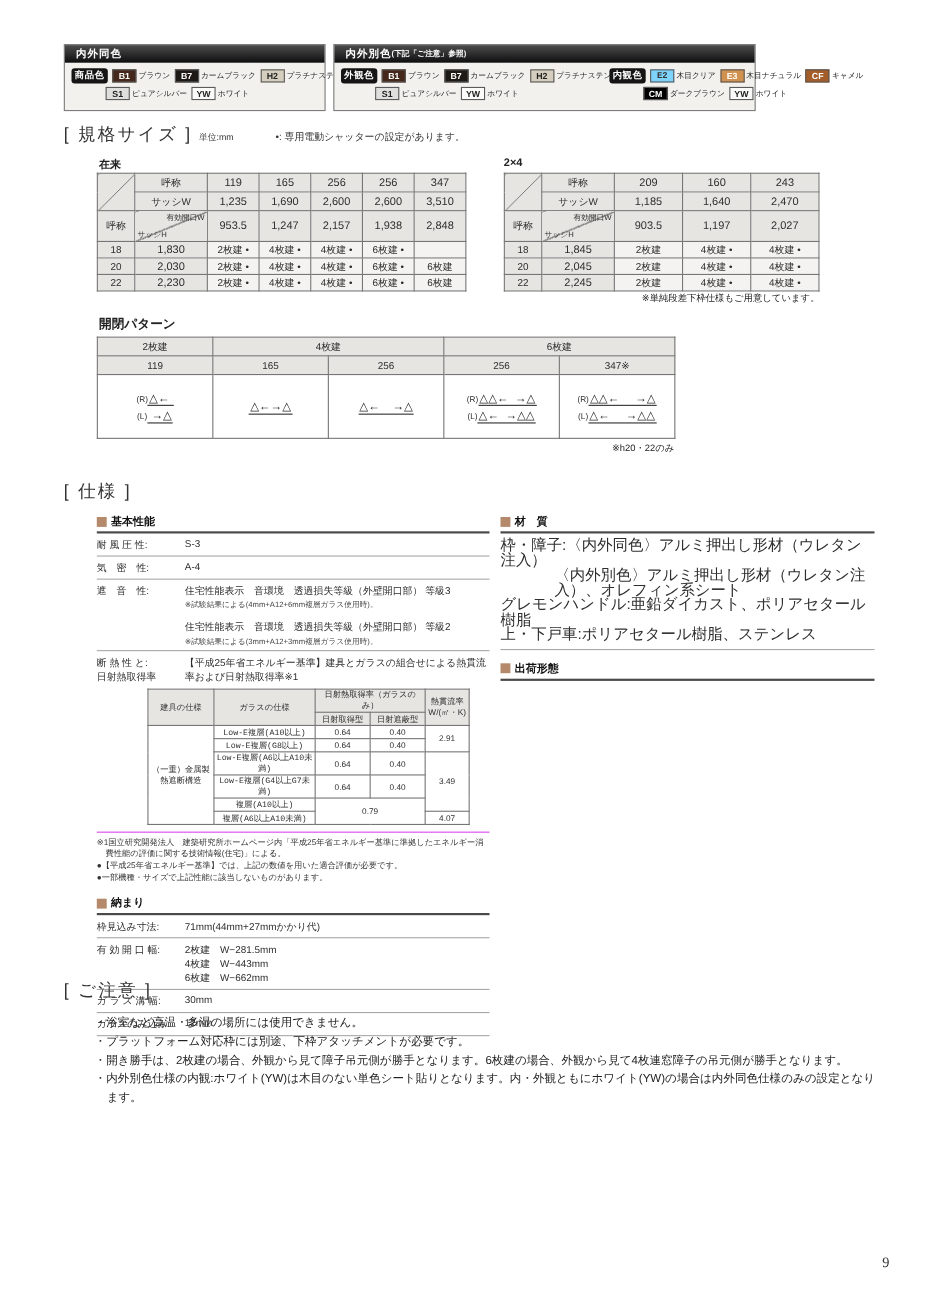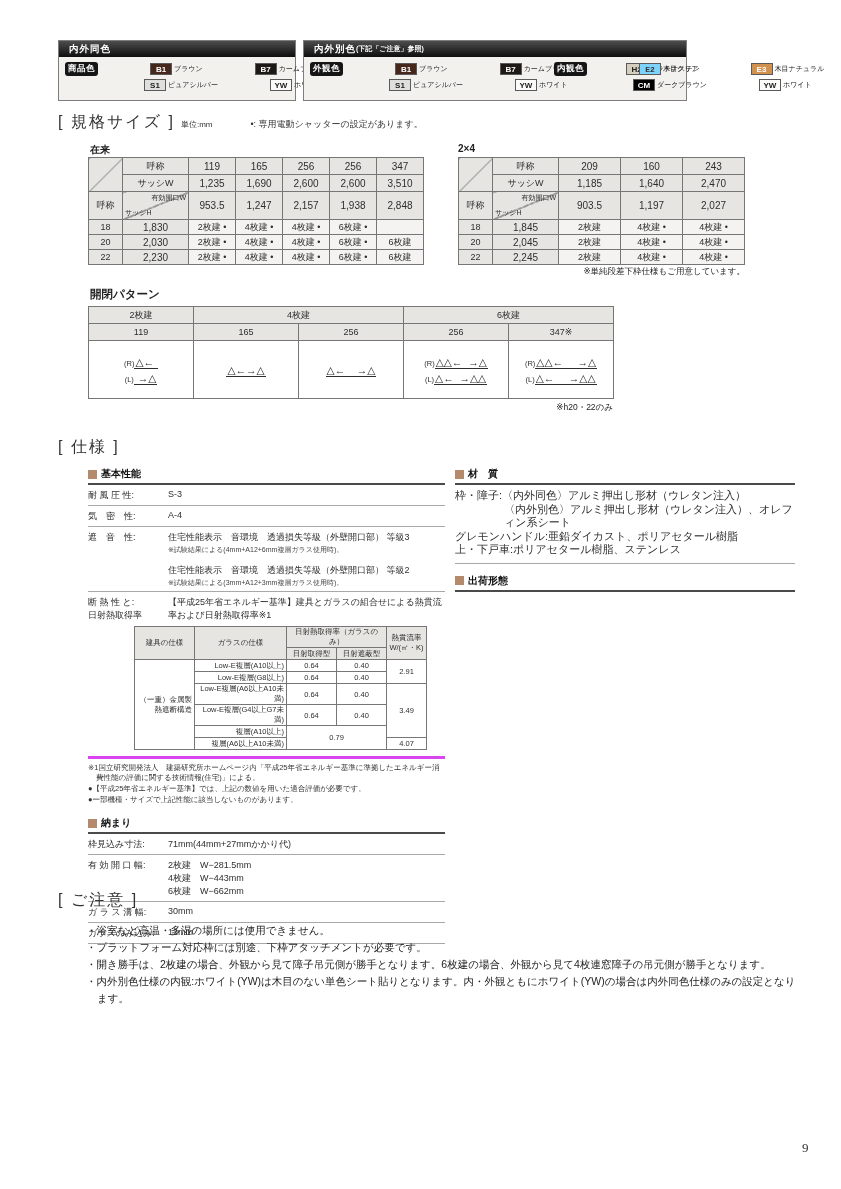--- a/index.html
+++ b/index.html
@@ -9,21 +9,21 @@
   
   .color-box { position:absolute; border:1px solid #7d7d7d; background:#f2f1ee; box-sizing:border-box; }
   .cb-head { height:16px; background:linear-gradient(#4d4d4d,#0e0e0e); color:#fff; font-size:9.5px;
              font-weight:bold; display:flex; align-items:center; padding-left:10px; letter-spacing:1px; box-sizing:border-box; }
   .cb-head .small { font-size:7px; letter-spacing:0; }
   .cb-body { padding:4px 4px 2px 6px; display:flex; }
   .chip-rows { }
   .chip-row { display:flex; align-items:center; height:16px; }
   .badge { background:#151515; color:#fff; font-size:8.5px; font-weight:bold; padding:1px 3px;
            border-radius:3px; margin-right:4px; letter-spacing:0.5px; white-space:nowrap; }
-  .chip { display:flex; align-items:center; margin-right:4px; white-space:nowrap;margin-left:48px; }
+  .chip { display:flex; align-items:center; margin-right:4px; white-space:nowrap; }
   .chip-code { min-width:22px; height:12px; border:1px solid #5a5a5a; font-size:8px; font-weight:bold;
                display:flex; align-items:center; justify-content:center; box-sizing:border-box; padding:0 1px; }
   .chip-name { font-size:7px; margin-left:2px; color:#222; }
   .indent-badge { margin-left:31px; }
 
   
   .sec-head { position:absolute; font-size:16px; letter-spacing:2px; color:#333; }
   .size-extra { font-size:8px; letter-spacing:0; margin-left:6px; }
   .size-legend { font-size:9px; letter-spacing:0; margin-left:38px; }
   .tbl-title { position:absolute; font-size:10px; font-weight:bold; color:#222; }
@@ -52,29 +52,29 @@
 
   
   .spec-col { position:absolute; }
   .spec-title { font-size:10px; font-weight:bold; border-bottom:2px solid #4a4a4a; padding-bottom:2px;
                 display:flex; align-items:center; color:#111; }
   .sq { width:9px; height:9px; margin-right:4px; display:inline-block; }
   .spec-row { display:flex; border-bottom:1px solid #a8a8a8; padding:4px 0 3px 0; font-size:9px; }
   .spec-label { width:80px; flex:none; }
   .spec-value { flex:1; }
   .spec-note { font-size:7px; color:#444; margin-top:1px; }
-  .spec-block { border-bottom:3px solid #d946ef; padding:4px 0 6px 0; }
+  .spec-block { border-bottom:1px solid #d946ef; padding:4px 0 6px 0; }
 
   .gt { margin:4px 0 0 46px; }
   .gt td { border:1px solid #767676; font-size:7.5px; text-align:center; vertical-align:middle; padding:0 2px; box-sizing:border-box; }
-  .gt .left { text-align:right; }
+  .gt .left { text-align:center;font-family:Liberation Mono, monospace; }
   .footnotes { padding:4px 0 2px 0; font-size:7.5px; line-height:10px; color:#333; }
   .footnotes p { margin:0 0 1px 0; padding-left:8px; text-indent:-8px; }
 
-  .mat-line { font-size:11px; line-height:13.5px; white-space:pre-wrap; }
+  .mat-line { font-size:14px; line-height:13.5px; white-space:pre-wrap; }
   .m-indent { padding-left:49px; }
   .s-indent { padding-left:22px; }
   .rule-bottom { border-bottom:1px solid #a8a8a8; padding-bottom:6px; }
 
   
   .notice-list { position:absolute; }
   .notice-item { font-size:10.5px; line-height:17px; margin:0; padding-left:11px; text-indent:-11px; color:#222; }
 
   .page-num { position:absolute; font-family:"Liberation Serif","DejaVu Serif",serif; font-size:13px; color:#333; }
 </style>

